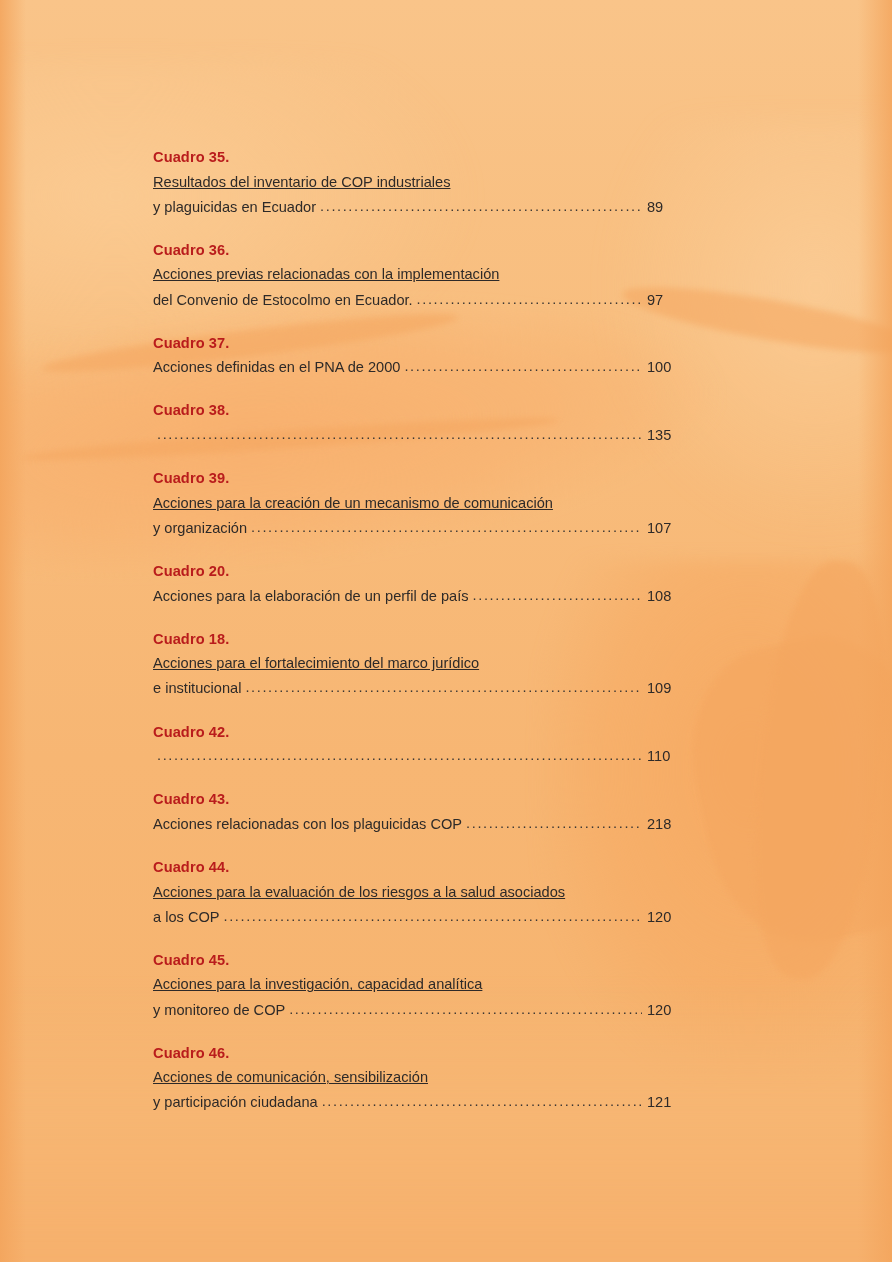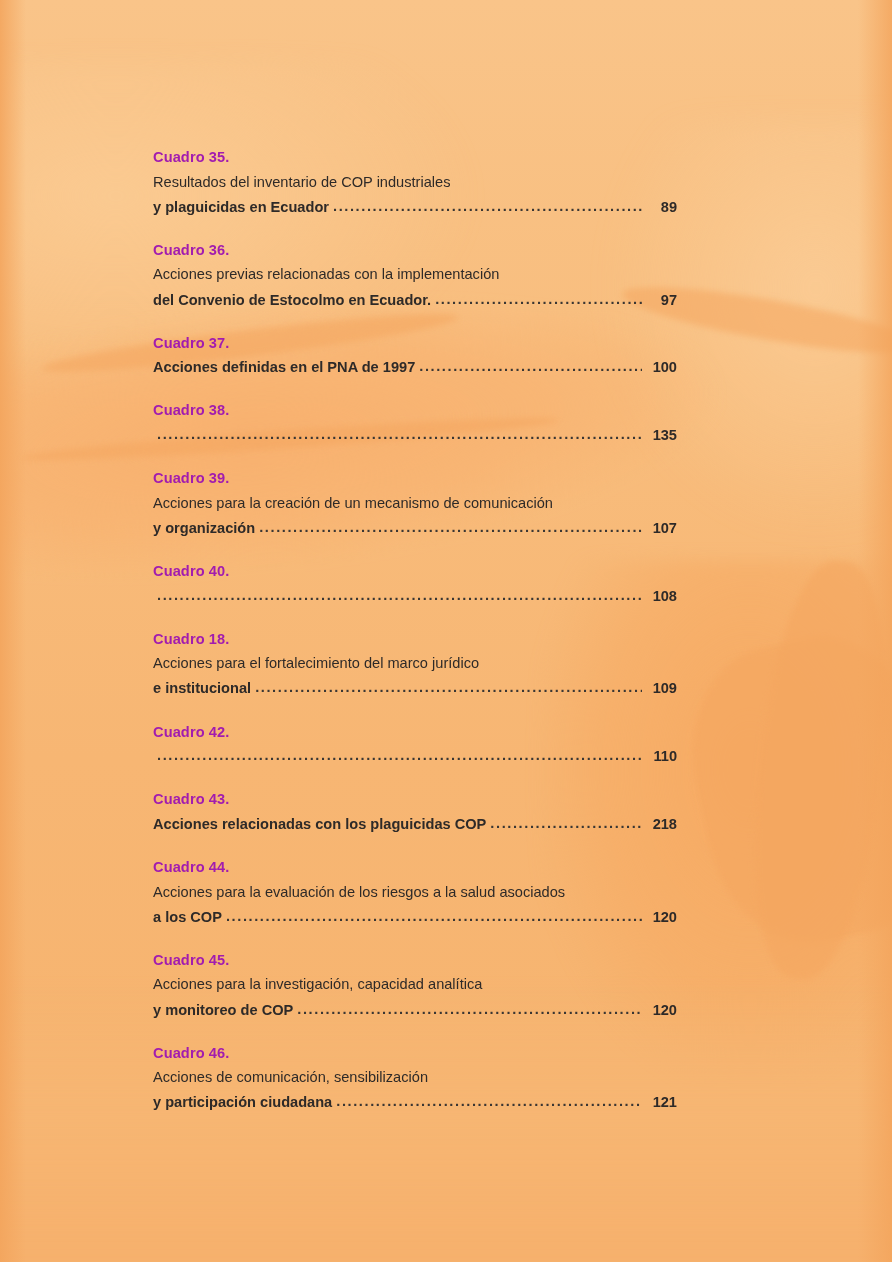--- a/index.html
+++ b/index.html
@@ -99,55 +99,54 @@
   }
   .entry {
     margin-bottom: 19px;
     color: #2b2b2b;
   }
   .entry-label {
     font-size: 14.6px;
     font-weight: bold;
     letter-spacing: 0.1px;
     line-height: 1.62;
-    color: #a21caf;
+    color: #b91c1c;
   }
   .entry-lines {
     font-size: 14.6px;
     line-height: 1.72;
     color: #2e2a28;
   }
   .line {
     display: block;
     white-space: nowrap;
+    text-decoration: underline;
   }
   .line-last {
     display: flex;
     align-items: baseline;
     width: 100%;
-    font-weight: bold;
   }
   .line-text {
     flex: 0 0 auto;
     white-space: nowrap;
   }
   .dots {
     flex: 1 1 auto;
     overflow: hidden;
     white-space: nowrap;
     margin: 0 5px 0 4px;
     letter-spacing: 1.6px;
     color: #3a3633;
     font-size: 14.6px;
     transform: translateY(-1px);
   }
   .page-num {
     flex: 0 0 auto;
     width: 30px;
-    text-align: right;
     white-space: nowrap;
   }
 </style>
 </head>
 <body>
 
 <div class="bg-layer bg-base"></div>
 <div class="bg-layer">
   <div class="wash-d"></div>
   <div class="wash-e"></div>
@@ -186,21 +185,21 @@
         <span class="dots">........................................................................................................</span>
         <span class="page-num">97</span>
       </span>
     </div>
   </div>
 
   <div class="entry">
     <div class="entry-label">Cuadro 37.</div>
     <div class="entry-lines">
       <span class="line-last">
-        <span class="line-text">Acciones definidas en el PNA de 1997</span>
+        <span class="line-text">Acciones definidas en el PNA de 2000</span>
         <span class="dots">........................................................................................................</span>
         <span class="page-num">100</span>
       </span>
     </div>
   </div>
 
   <div class="entry">
     <div class="entry-label">Cuadro 38.</div>
     <div class="entry-lines">
       <span class="line-last">
@@ -216,23 +215,24 @@
       <span class="line">Acciones para la creación de un mecanismo de comunicación</span>
       <span class="line-last">
         <span class="line-text">y organización</span>
         <span class="dots">........................................................................................................</span>
         <span class="page-num">107</span>
       </span>
     </div>
   </div>
 
   <div class="entry">
-    <div class="entry-label">Cuadro 40.</div>
-    <div class="entry-lines">
-      <span class="line-last">
+    <div class="entry-label">Cuadro 20.</div>
+    <div class="entry-lines">
+      <span class="line-last">
+        <span class="line-text">Acciones para la elaboración de un perfil de país</span>
         <span class="dots">........................................................................................................</span>
         <span class="page-num">108</span>
       </span>
     </div>
   </div>
 
   <div class="entry">
     <div class="entry-label">Cuadro 18.</div>
     <div class="entry-lines">
       <span class="line">Acciones para el fortalecimiento del marco jurídico</span>

